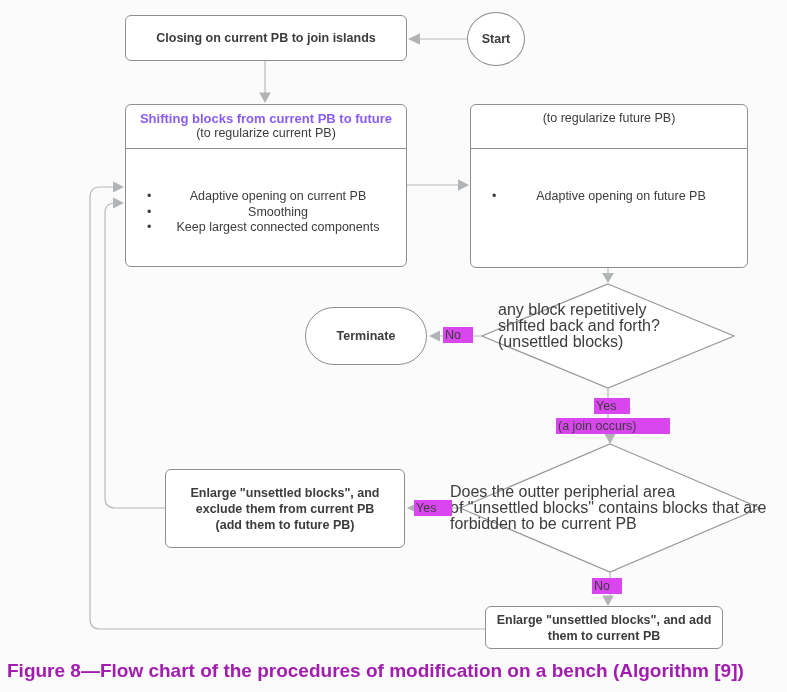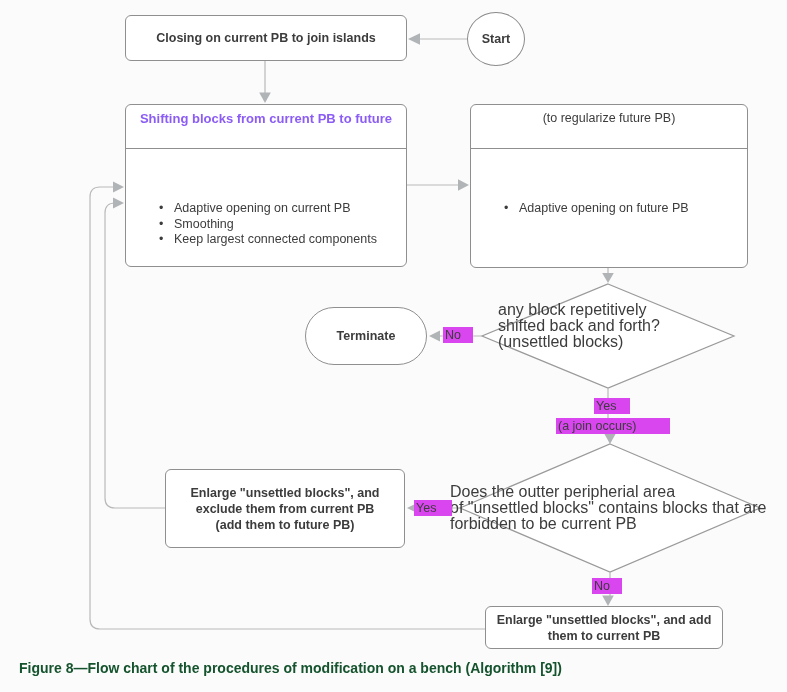--- a/index.html
+++ b/index.html
@@ -17,34 +17,34 @@
   .center { display:flex; align-items:center; justify-content:center; text-align:center;font-weight:bold; }
   .prelines { white-space:pre-line; line-height:16px; }
   .circle { border-radius:50%; }
   .stadium { border-radius:29px; }
   .split-header {
     border-bottom:1px solid #8f8f8f; text-align:center;
     padding:6px 6px 6px; box-sizing:border-box; height:44px;
   }
   .box-title { font-weight:bold; font-size:13px; color:#8b5cf6; line-height:15px; }
   .box-subtitle { font-size:12.5px; line-height:15px; }
-  .bullets { margin:16px; padding:36px 8px 0 32px; list-style:none; }
+  .bullets { margin:4px; padding:36px 8px 0 32px; list-style:none;text-align:center; }
   .bullets li { position:relative; line-height:15.5px; }
   .bullets li::before { content:"\2022"; position:absolute; left:-15px; }
   .diamond-label {
     position:absolute; white-space:pre-line;
     line-height:16px; font-size:16px;
   }
   .edge-label {
     position:absolute; background:#d946ef; 
     font-size:12.5px; line-height:16px; padding:0 2px;
   }
   .caption {
     position:absolute; left:7px; top:660px; font-weight:bold;
-    font-size:14px; color:#14532d; letter-spacing:0;margin-left:12px;
+    font-size:19px; color:#a21caf; letter-spacing:0;
   }
 </style>
 </head>
 <body>
 
 <div class="canvas">
 
   <svg class="edges" viewBox="0 0 787 692" fill="none" stroke="#b9b9b9" stroke-width="1.2">
 
     <path d="M467,39 H414"></path>
@@ -86,20 +86,21 @@
     <span>Start</span>
   </div>
 
   <div class="shape center" style="left:125px; top:15px; width:282px; height:46px;">
     <span>Closing on current PB to join islands</span>
   </div>
 
   <div class="shape" style="left:125px; top:104px; width:282px; height:163px;">
     <div class="split-header">
       <div class="box-title">Shifting blocks from current PB to future</div>
+      <div class="box-subtitle">(to regularize current PB)</div>
     </div>
     <ul class="bullets">
       <li>Adaptive opening on current PB</li>
       <li>Smoothing</li>
       <li>Keep largest connected components</li>
     </ul>
   </div>
 
   <div class="shape" style="left:470px; top:104px; width:278px; height:164px;">
     <div class="split-header">

